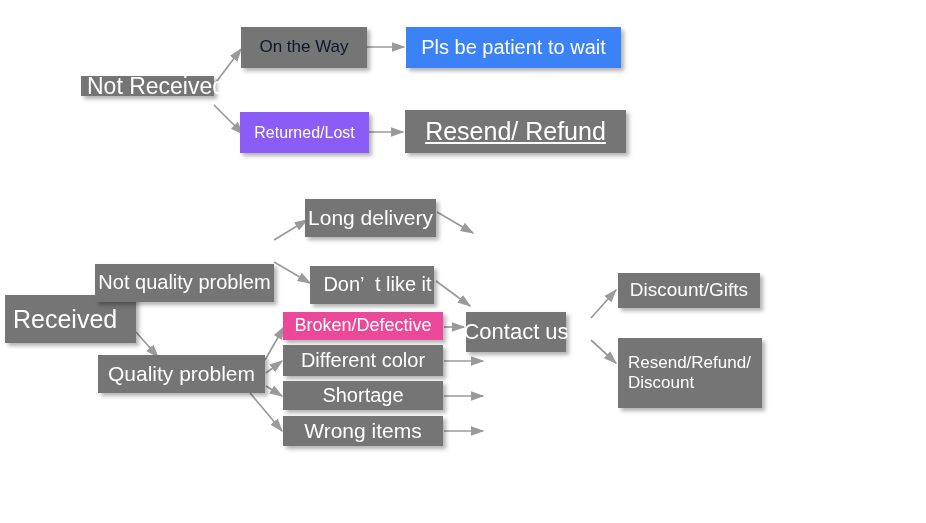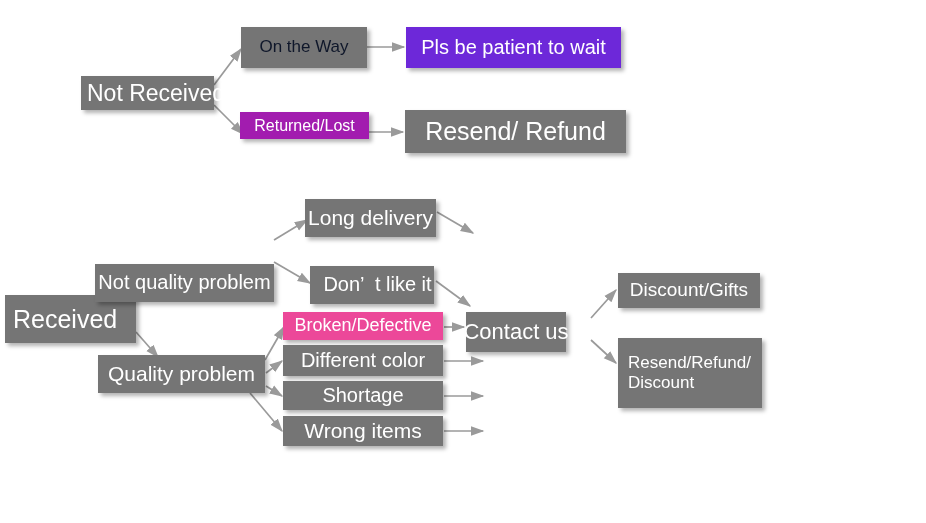--- a/index.html
+++ b/index.html
@@ -73,25 +73,25 @@
         <polyline points="436,281 470,306" fill="none" stroke="#9a9a9a" stroke-width="1.7" marker-end="url(#arrow)"></polyline>
         <polyline points="444,327 464,327" fill="none" stroke="#9a9a9a" stroke-width="1.7" marker-end="url(#arrow)"></polyline>
         <polyline points="444,361 483,361" fill="none" stroke="#9a9a9a" stroke-width="1.7" marker-end="url(#arrow)"></polyline>
         <polyline points="444,396 483,396" fill="none" stroke="#9a9a9a" stroke-width="1.7" marker-end="url(#arrow)"></polyline>
         <polyline points="444,431 483,431" fill="none" stroke="#9a9a9a" stroke-width="1.7" marker-end="url(#arrow)"></polyline>
         <polyline points="591,318 616,290" fill="none" stroke="#9a9a9a" stroke-width="1.7" marker-end="url(#arrow)"></polyline>
         <polyline points="591,340 616,363" fill="none" stroke="#9a9a9a" stroke-width="1.7" marker-end="url(#arrow)"></polyline>
       </g>
   </svg>
   <div id="node-layer">
-      <div class="node left" style="left: 81px; top: 76px; width: 133px; height: 34px; font-size: 23px; background: rgb(117, 117, 117); color: rgb(255, 255, 255); padding-left: 6px; padding-right: 2px;"><span>Not Received</span></div>
+      <div class="node left" style="left: 81px; top: 76px; width: 133px; height: 20px; font-size: 23px; background: rgb(117, 117, 117); color: rgb(255, 255, 255); padding-left: 6px; padding-right: 2px;"><span>Not Received</span></div>
       <div class="node center" style="left: 241px; top: 27px; width: 126px; height: 41px; font-size: 17px; background: rgb(117, 117, 117); color: #0f172a;"><span>On the Way</span></div>
-      <div class="node center" style="left: 240px; top: 112px; width: 129px; height: 27px; font-size: 16px; background: #a21caf; color: rgb(255, 255, 255);"><span>Returned/Lost</span></div>
-      <div class="node center" style="left: 406px; top: 27px; width: 215px; height: 41px; font-size: 20px; background: #6d28d9; color: rgb(255, 255, 255);"><span>Pls be patient to wait</span></div>
-      <div class="node center" style="left: 405px; top: 110px; width: 221px; height: 43px; font-size: 25px; background: rgb(117, 117, 117); color: rgb(255, 255, 255);"><span>Resend/ Refund</span></div>
+      <div class="node center" style="left: 240px; top: 112px; width: 129px; height: 41px; font-size: 16px; background: #8b5cf6; color: rgb(255, 255, 255);"><span>Returned/Lost</span></div>
+      <div class="node center" style="left: 406px; top: 27px; width: 215px; height: 41px; font-size: 20px; background: #3b82f6; color: rgb(255, 255, 255);"><span>Pls be patient to wait</span></div>
+      <div class="node center" style="left: 405px; top: 110px; width: 221px; height: 43px; font-size: 25px; background: rgb(117, 117, 117); color: rgb(255, 255, 255); text-decoration: underline;"><span>Resend/ Refund</span></div>
       <div class="node left" style="left: 5px; top: 295px; width: 131px; height: 48px; font-size: 25px; background: rgb(117, 117, 117); color: rgb(255, 255, 255); padding-left: 8px; padding-right: 20px;"><span>Received</span></div>
       <div class="node center" style="left: 95px; top: 232px; width: 179px; height: 38px; font-size: 20px; background: rgb(117, 117, 117); color: rgb(255, 255, 255); margin-top: 32px;"><span>Not quality problem</span></div>
       <div class="node center" style="left: 98px; top: 355px; width: 167px; height: 38px; font-size: 21px; background: rgb(117, 117, 117); color: rgb(255, 255, 255);"><span>Quality problem</span></div>
       <div class="node center" style="left: 305px; top: 199px; width: 131px; height: 38px; font-size: 21px; background: rgb(117, 117, 117); color: rgb(255, 255, 255);"><span>Long delivery</span></div>
       <div class="node center" style="left: 310px; top: 266px; width: 124px; height: 38px; font-size: 20px; background: rgb(117, 117, 117); color: rgb(255, 255, 255); padding-left: 11px;"><span>Don’  t like it</span></div>
       <div class="node center" style="left: 283px; top: 312px; width: 160px; height: 28px; font-size: 18px; background: #ec4899; color: rgb(255, 255, 255);"><span>Broken/Defective</span></div>
       <div class="node center" style="left: 283px; top: 345px; width: 160px; height: 31px; font-size: 20px; background: rgb(117, 117, 117); color: rgb(255, 255, 255);"><span>Different color</span></div>
       <div class="node center" style="left: 283px; top: 381px; width: 160px; height: 29px; font-size: 20px; background: rgb(117, 117, 117); color: rgb(255, 255, 255);"><span>Shortage</span></div>
       <div class="node center" style="left: 283px; top: 416px; width: 160px; height: 30px; font-size: 21px; background: rgb(117, 117, 117); color: rgb(255, 255, 255); justify-content: center;"><span>Wrong items</span></div>
       <div class="node center" style="left: 466px; top: 312px; width: 100px; height: 40px; font-size: 22px; background: rgb(117, 117, 117); color: rgb(255, 255, 255);"><span>Contact us</span></div>

